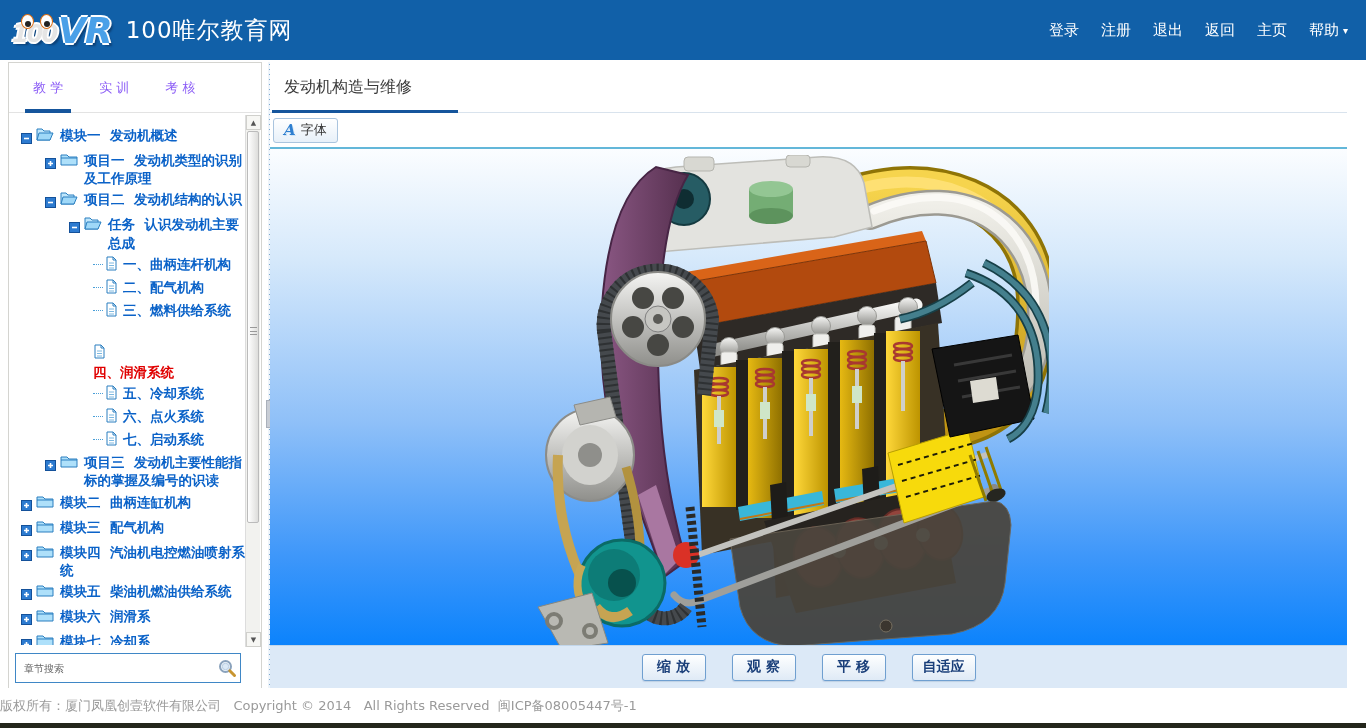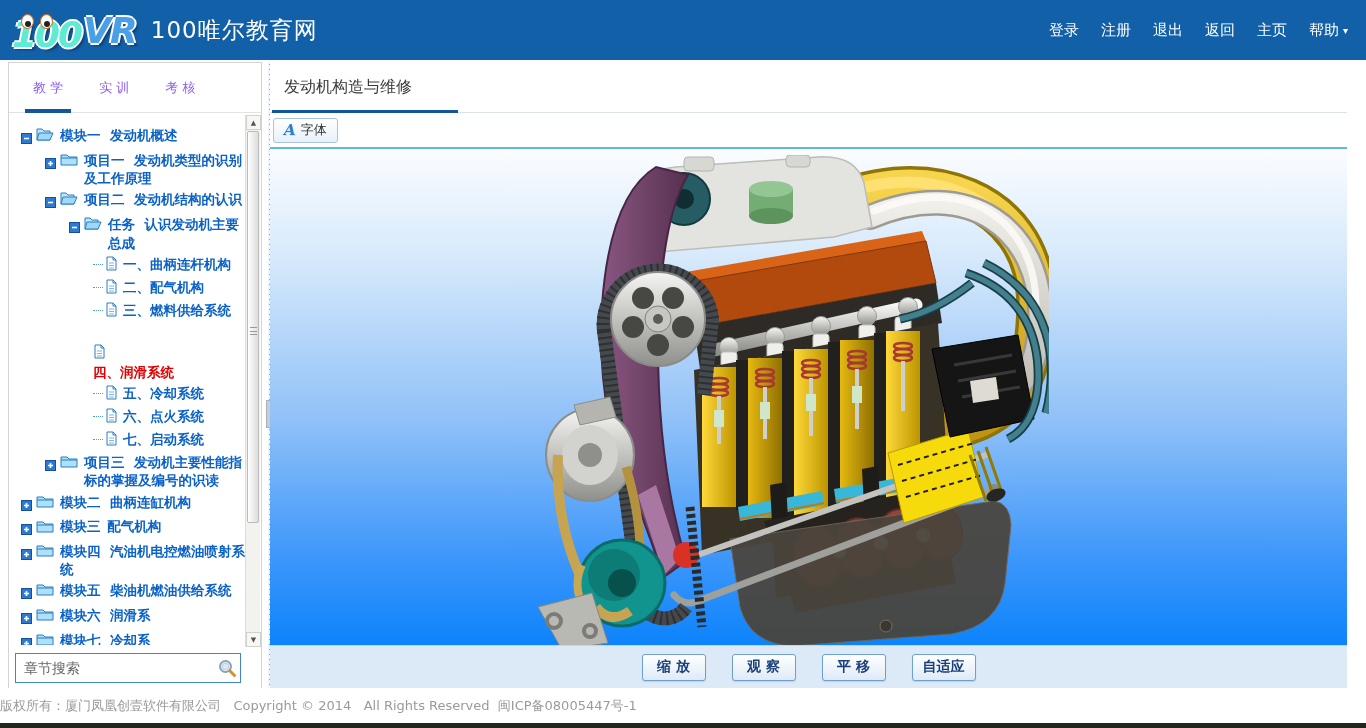--- a/index.html
+++ b/index.html
@@ -3,22 +3,22 @@
 <meta charset="utf-8">
 <style>
   * { margin:0; padding:0; box-sizing:border-box; }
   html,body { width:1366px; height:728px; overflow:hidden; background:#ffffff;
     font-family:"DejaVu Sans","Liberation Sans",sans-serif; }
 
   
   .header { position:absolute; left:0; top:0; width:1366px; height:60px;
     background:#1160a8; display:flex; align-items:center; }
   .logo { display:flex; align-items:center; margin-left:12px; }
-  .logo-100 { position:relative; font-style:italic; font-weight:bold; font-size:36px;
-    color:#5eead4; letter-spacing:-2px;
+  .logo-100 { position:relative; font-style:italic; font-weight:bold; font-size:24px;
+    color:#e5e5e5; letter-spacing:-2px;
     text-shadow:-2px 0 0 #fff,2px 0 0 #fff,0 -2px 0 #fff,0 2px 0 #fff,3px 3px 2px rgba(10,40,80,.55);margin-top:8px; }
   .logo-vr { font-style:italic; font-weight:bold; font-size:36px; color:#4aa0e8; letter-spacing:-1px;
     text-shadow:-2px 0 0 #fff,2px 0 0 #fff,0 -2px 0 #fff,0 2px 0 #fff,3px 3px 2px rgba(10,40,80,.55); margin-left:2px; }
   .eye { position:absolute; width:13px; height:15px; background:#fff; border-radius:50%;
     border:1px solid #d86a10; top:14px; }
   .eye.e1 { left:21px; } .eye.e2 { left:40px; }
   .eye::after { content:""; position:absolute; width:6px; height:6px; background:#222;
     border-radius:50%; left:3px; top:6px; }
   .site-name { color:#fff; font-size:23px; margin-left:14px; letter-spacing:1px; }
   .hnav { margin-left:auto; display:flex; align-items:center; gap:22px; padding-right:18px; }
@@ -52,21 +52,21 @@
   .sbar .up { top:0; } .sbar .dn { bottom:0; }
   .sbar .thumb { position:absolute; left:1px; top:16px; width:12px; height:392px; cursor:pointer;
     background:linear-gradient(90deg,#ffffff,#dddddb); border:1px solid #bbb; border-radius:2px; }
   .sbar .grip { position:absolute; left:2px; top:50%; width:7px; height:8px;
     border-top:1px solid #999; border-bottom:1px solid #999; }
   .sbar .grip::after { content:""; position:absolute; left:0; top:3px; width:7px; height:0;
     border-top:1px solid #999; }
 
   .search-wrap { position:absolute; left:6px; bottom:8px; width:226px; height:30px;
     border:1px solid #3f87c6; display:flex; align-items:center; background:#fff; }
-  .search-wrap input { flex:1; border:none; outline:none; font-size:14px; color:#7f1d1d;
+  .search-wrap input { flex:1; border:none; outline:none; font-size:10px; color:#7f1d1d;
     padding-left:8px; font-family:inherit; background:transparent; }
   .search-wrap input::placeholder { color:#666; opacity:1; }
   .search-ico { flex:0 0 26px; display:flex; justify-content:center; cursor:pointer; }
 
   
   .splitter { position:absolute; left:268px; top:62px; width:11px; height:630px;
     background-color:#eef4fa;
     background-image:radial-gradient(#7aa8d0 1px, transparent 1.2px);
     background-size:5px 5px; cursor:col-resize; }
   .split-handle { position:absolute; left:-2px; top:338px; width:15px; height:28px;
@@ -263,21 +263,21 @@
             <g stroke="#ffffff" stroke-width="1.6">
               <path d="M3,5.5 L8,5.5 M5.5,3 L5.5,8"></path>
             </g>
           </svg></span>
         <span class="tr-ico"><svg width="19" height="15" viewBox="0 0 19 15">
             <path d="M1,3 L7,3 L9,5 L17,5 L17,13 L1,13 Z" fill="#aee0fa" stroke="#2a7fc0"></path>
             <path d="M1,6 L17,6" stroke="#2a7fc0" fill="none"></path>
           </svg></span>
         <span class="tr-label">模块二  曲柄连缸机构</span>
       </div>
-      <div class="tr-row" style="padding-left: 6px; font-family: Liberation Serif, serif;">
+      <div class="tr-row" style="padding-left: 6px;">
         <span class="tr-exp"><svg width="11" height="11" viewBox="0 0 11 11">
             <rect x="0.5" y="0.5" width="10" height="10" fill="#2d7bd0" stroke="#14519a"></rect>
             <g stroke="#ffffff" stroke-width="1.6">
               <path d="M3,5.5 L8,5.5 M5.5,3 L5.5,8"></path>
             </g>
           </svg></span>
         <span class="tr-ico"><svg width="19" height="15" viewBox="0 0 19 15">
             <path d="M1,3 L7,3 L9,5 L17,5 L17,13 L1,13 Z" fill="#aee0fa" stroke="#2a7fc0"></path>
             <path d="M1,6 L17,6" stroke="#2a7fc0" fill="none"></path>
           </svg></span>

